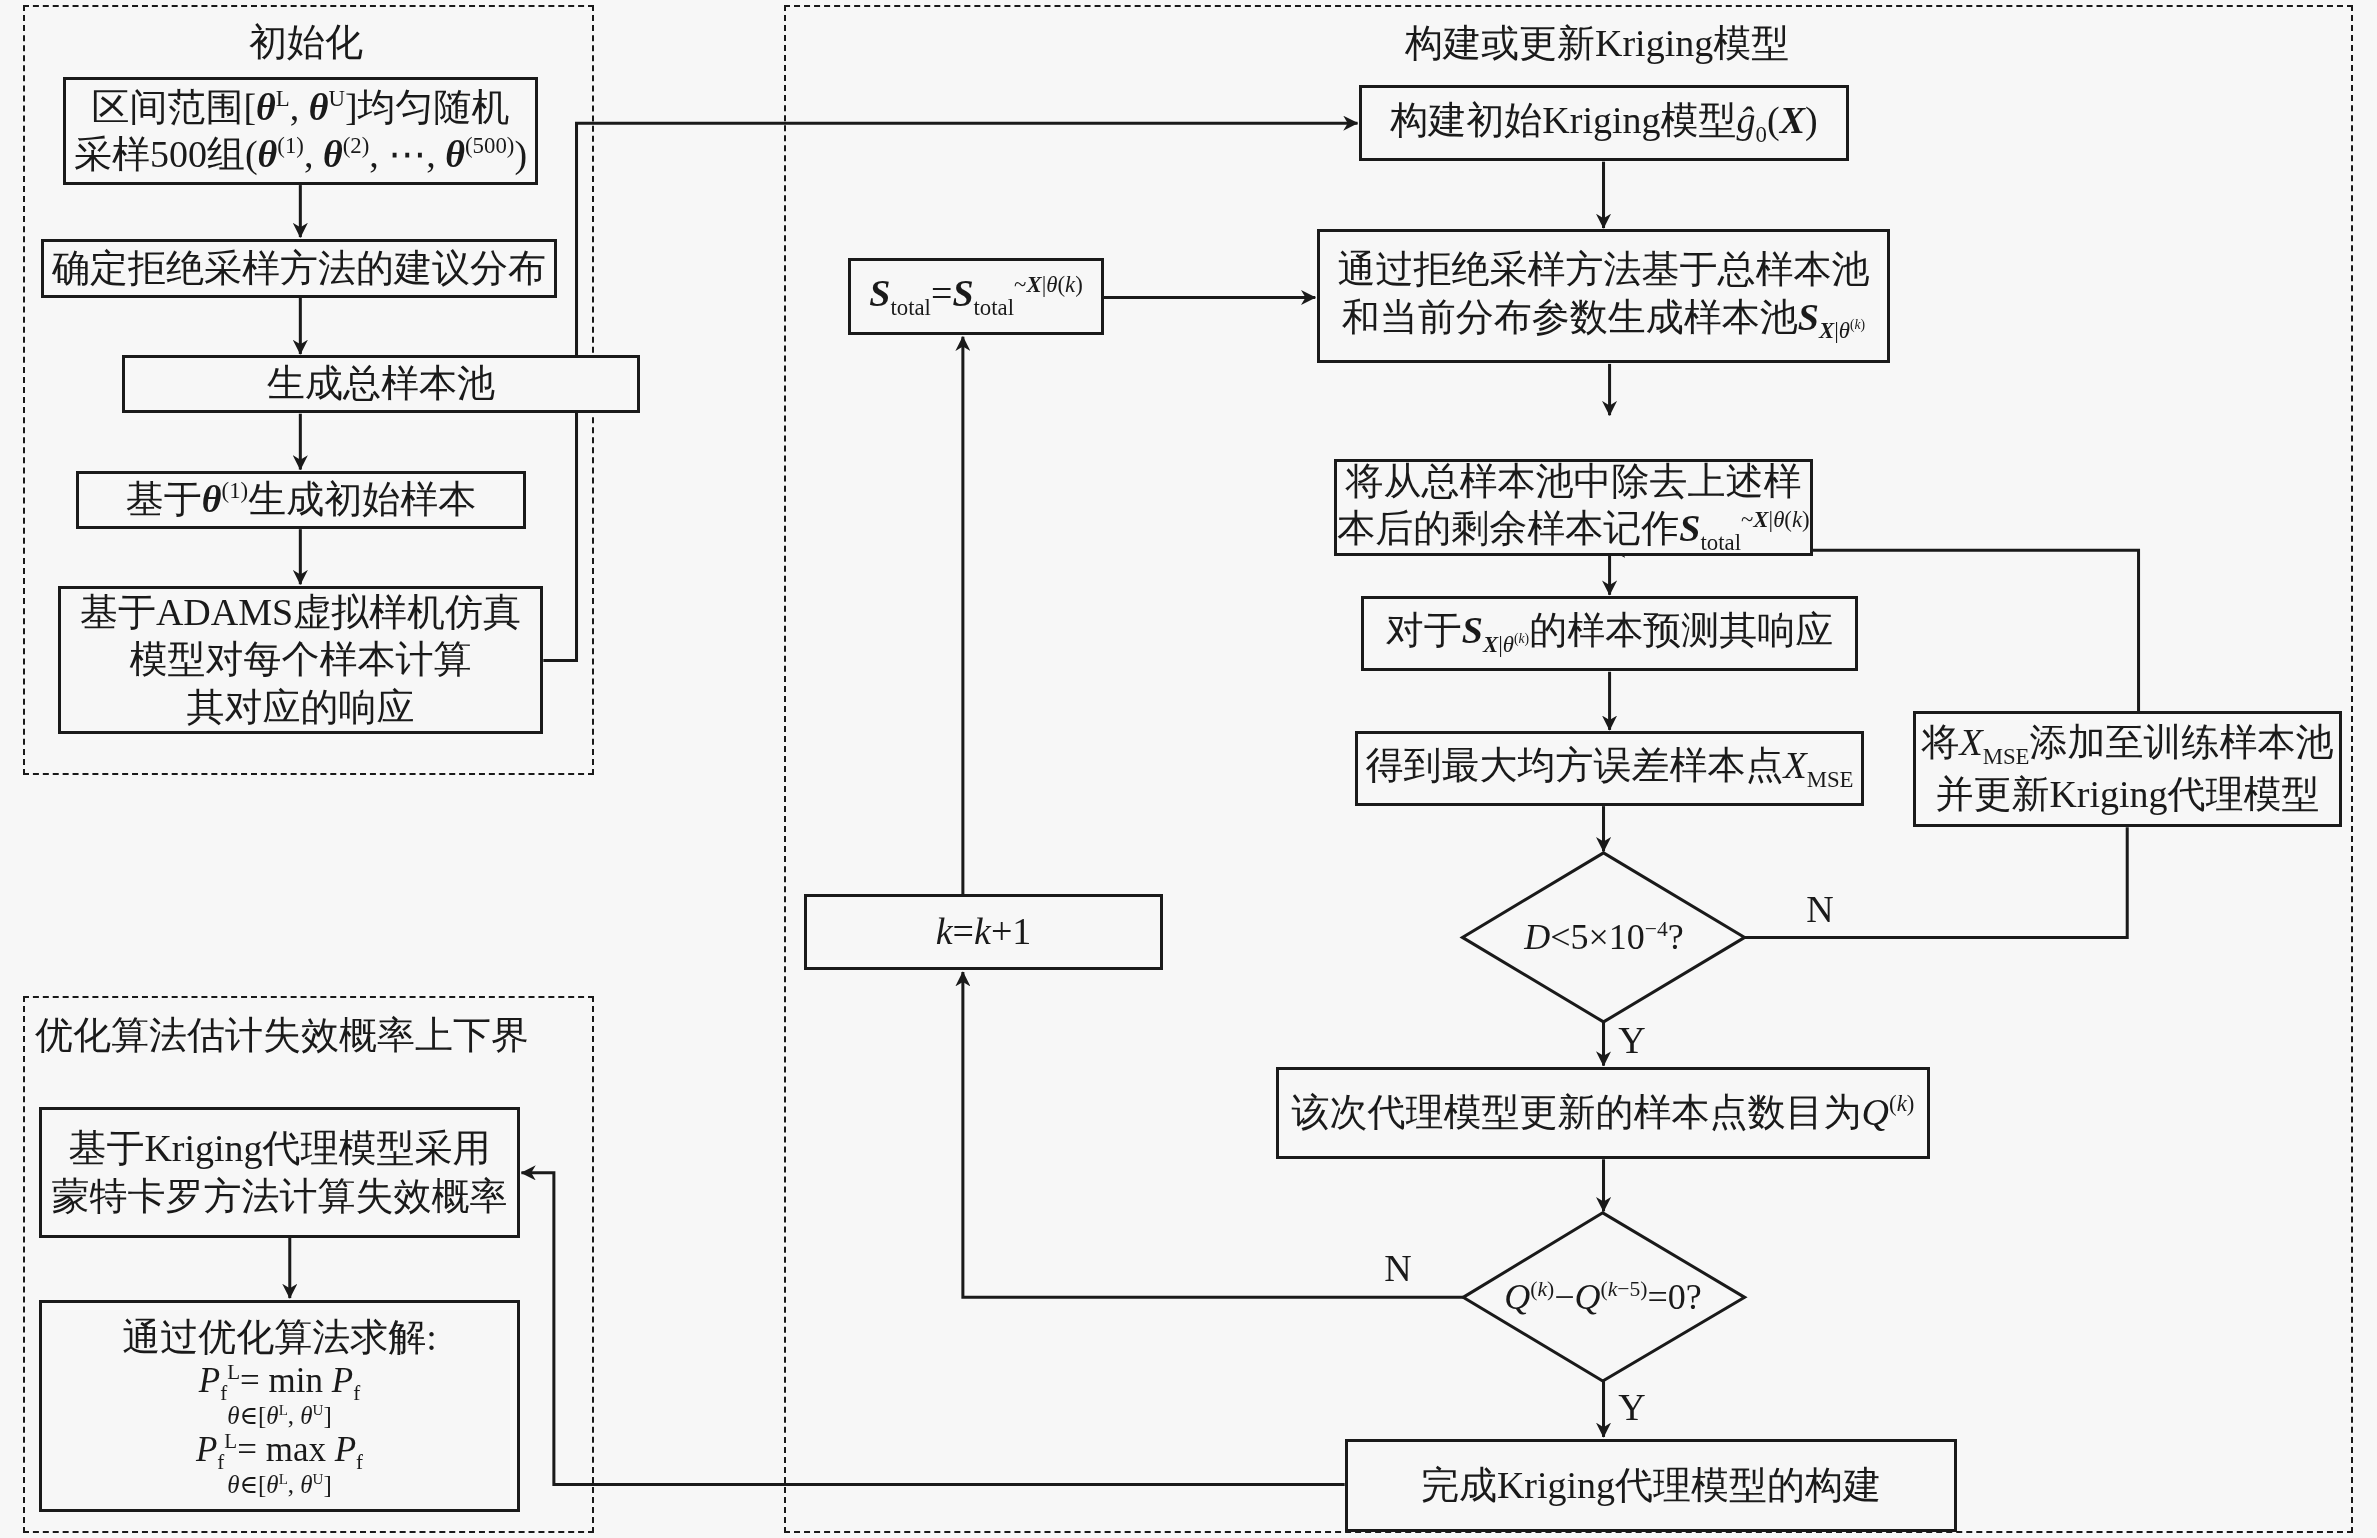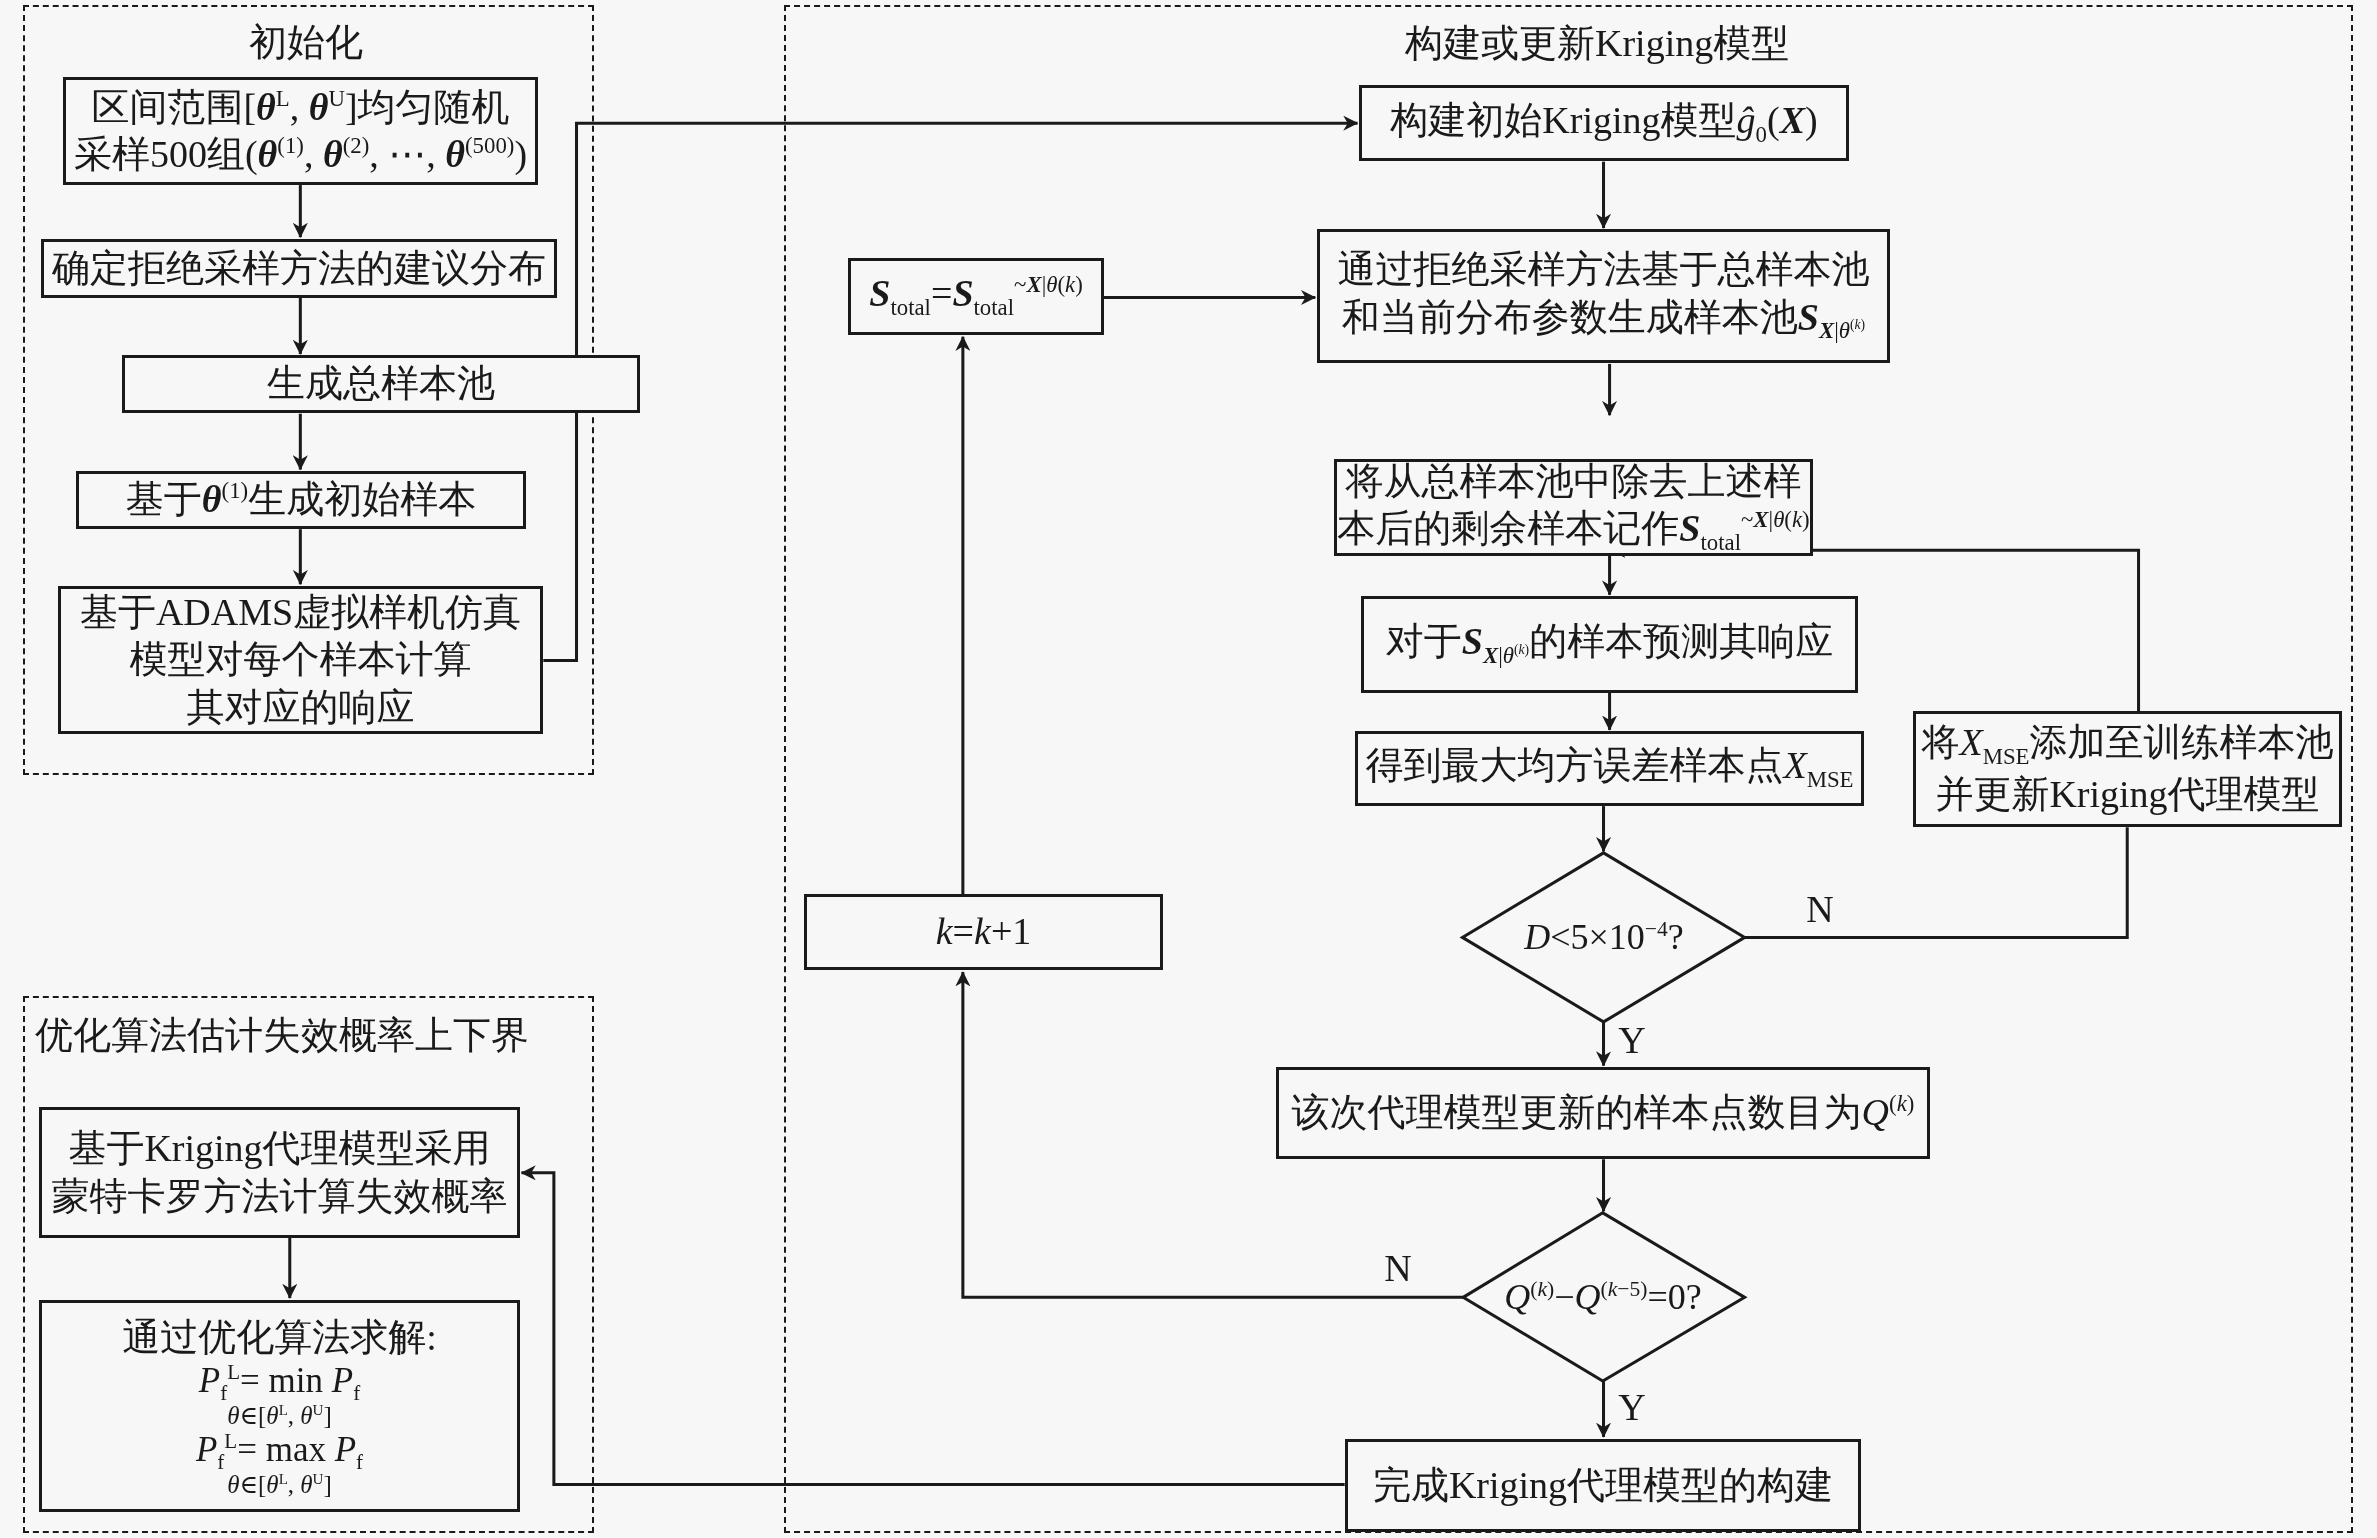--- a/index.html
+++ b/index.html
@@ -111,21 +111,21 @@
     </div>
   </div>
 
   <div class="node" style="left:1334px;top:417px;width:479px;height:97px;margin-top:42px;">
     <div class="lines">
       <span class="ln">将从总样本池中除去上述样</span>
       <span class="ln">本后的剩余样本记作<b class="m">S</b><sub>total</sub><sup>~<b class="m">X</b>|<i class="m">θ</i>(<i>k</i>)</sup></span>
     </div>
   </div>
 
-  <div class="node" style="left:1361px;top:596px;width:497px;height:97px;">
+  <div class="node" style="left:1361px;top:596px;width:497px;height:75px;">
     <span class="ln">对于<b class="m">S</b><sub><b class="m">X</b>|<i class="m">θ</i><sup>(<i>k</i>)</sup></sub>的样本预测其响应</span>
   </div>
 
   <div class="node" style="left:1355px;top:731px;width:509px;height:75px;">
     <span class="ln">得到最大均方误差样本点<i class="m">X</i><sub>MSE</sub></span>
   </div>
 
   <div class="node" style="left:1913px;top:711px;width:429px;height:116px;">
     <div class="lines">
       <span class="ln">将<i class="m">X</i><sub>MSE</sub>添加至训练样本池</span>
@@ -138,21 +138,21 @@
   </div>
 
   <div class="node" style="left:804px;top:894px;width:359px;height:76px;">
     <span class="ln"><i class="m">k</i>=<i class="m">k</i>+1</span>
   </div>
 
   <div class="node" style="left:1276px;top:1067px;width:654px;height:92px;">
     <span class="ln">该次代理模型更新的样本点数目为<i class="m">Q</i><sup>(<i>k</i>)</sup></span>
   </div>
 
-  <div class="node" style="left:1345px;top:1439px;width:516px;height:93px;">
+  <div class="node" style="left:1345px;top:1439px;width:612px;height:93px;">
     <span class="ln">完成Kriging代理模型的构建</span>
   </div>
 
   <div class="dec-label" style="left:1604px;top:937px;"><i class="m">D</i>&lt;5×10<sup>−4</sup>?</div>
   <div class="dec-label" style="left:1603px;top:1297px;"><i class="m">Q</i><sup>(<i>k</i>)</sup>−<i class="m">Q</i><sup>(<i>k</i>−5)</sup>=0?</div>
 
   <div class="edge-label" style="left:1820px;top:909px;">N</div>
   <div class="edge-label" style="left:1632px;top:1040px;">Y</div>
   <div class="edge-label" style="left:1398px;top:1268px;">N</div>
   <div class="edge-label" style="left:1632px;top:1407px;">Y</div>

